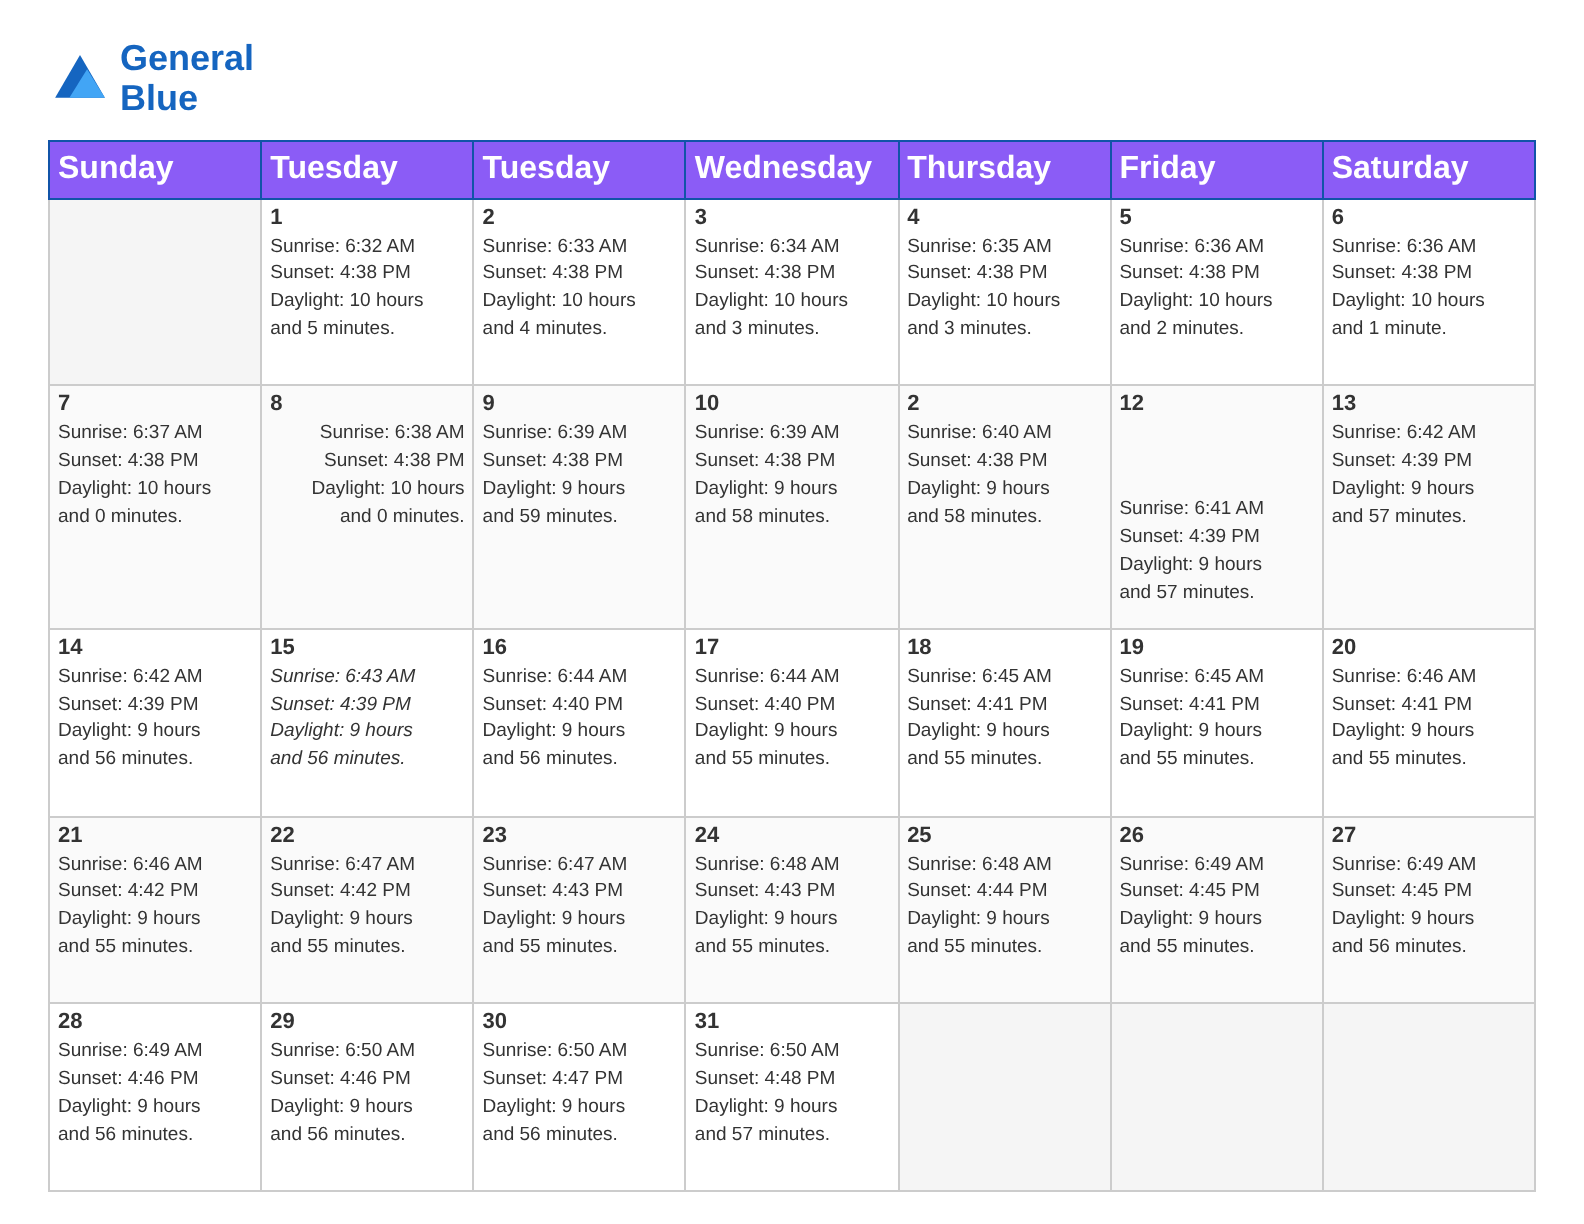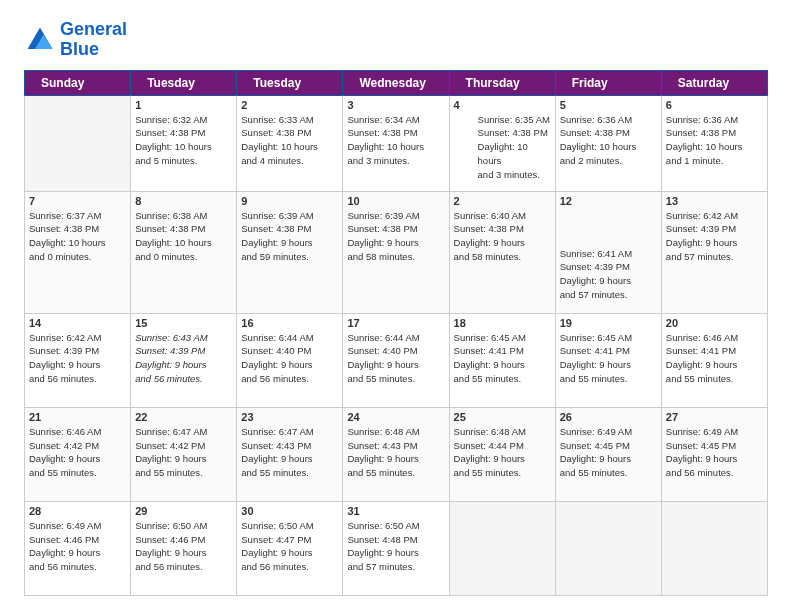--- a/index.html
+++ b/index.html
@@ -53,25 +53,25 @@
       color: #555;
     }
     .calendar {
       border: 1px solid #ccc;
       border-collapse: collapse;
       width: 100%;
       flex: 1;
       table-layout: fixed;
     }
     .calendar thead tr th {
-      background-color: #701a75;
+      background-color: #8b5cf6;
       color: #fff;
-      font-size: 12px;
+      font-size: 16px;
       font-weight: bold;
-      padding: 5px 16px;
+      padding: 5px 4px;
       text-align: left;
       border: 1px solid #1154a8;
     }
     .calendar tbody tr td {
       border: 1px solid #ccc;
       vertical-align: top;
       padding: 3px 4px;
       font-size: 9.5px;
       color: #333;
       background: #fff;
@@ -146,21 +146,21 @@
           </td>
           <td>
             <span class="day-number">3</span>
             <div class="day-info" style="white-space: pre-line;">Sunrise: 6:34 AM
 Sunset: 4:38 PM
 Daylight: 10 hours
 and 3 minutes.</div>
           </td>
           <td>
             <span class="day-number">4</span>
-            <div class="day-info" style="white-space: pre-line; margin-left: 24px;">Sunrise: 6:35 AM
+            <div class="day-info" style="white-space: pre-line;">Sunrise: 6:35 AM
 Sunset: 4:38 PM
 Daylight: 10 hours
 and 3 minutes.</div>
           </td>
           <td>
             <span class="day-number">5</span>
             <div class="day-info" style="white-space: pre-line;">Sunrise: 6:36 AM
 Sunset: 4:38 PM
 Daylight: 10 hours
 and 2 minutes.</div>
@@ -176,21 +176,21 @@
         <tr>
           <td>
             <span class="day-number">7</span>
             <div class="day-info" style="white-space: pre-line;">Sunrise: 6:37 AM
 Sunset: 4:38 PM
 Daylight: 10 hours
 and 0 minutes.</div>
           </td>
           <td>
             <span class="day-number">8</span>
-            <div class="day-info" style="white-space: pre-line;">Sunrise: 6:38 AM
+            <div class="day-info" style="white-space: pre-line; text-align: right;">Sunrise: 6:38 AM
 Sunset: 4:38 PM
 Daylight: 10 hours
 and 0 minutes.</div>
           </td>
           <td>
             <span class="day-number">9</span>
             <div class="day-info" style="white-space: pre-line;">Sunrise: 6:39 AM
 Sunset: 4:38 PM
 Daylight: 9 hours
 and 59 minutes.</div>

